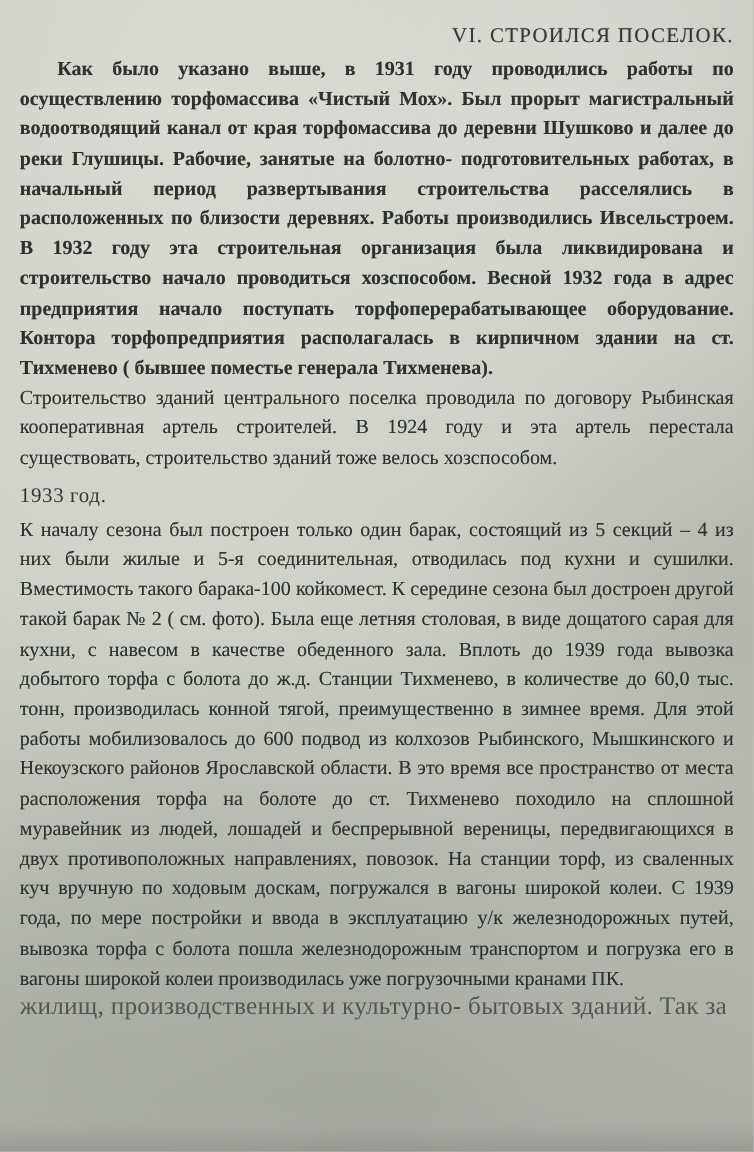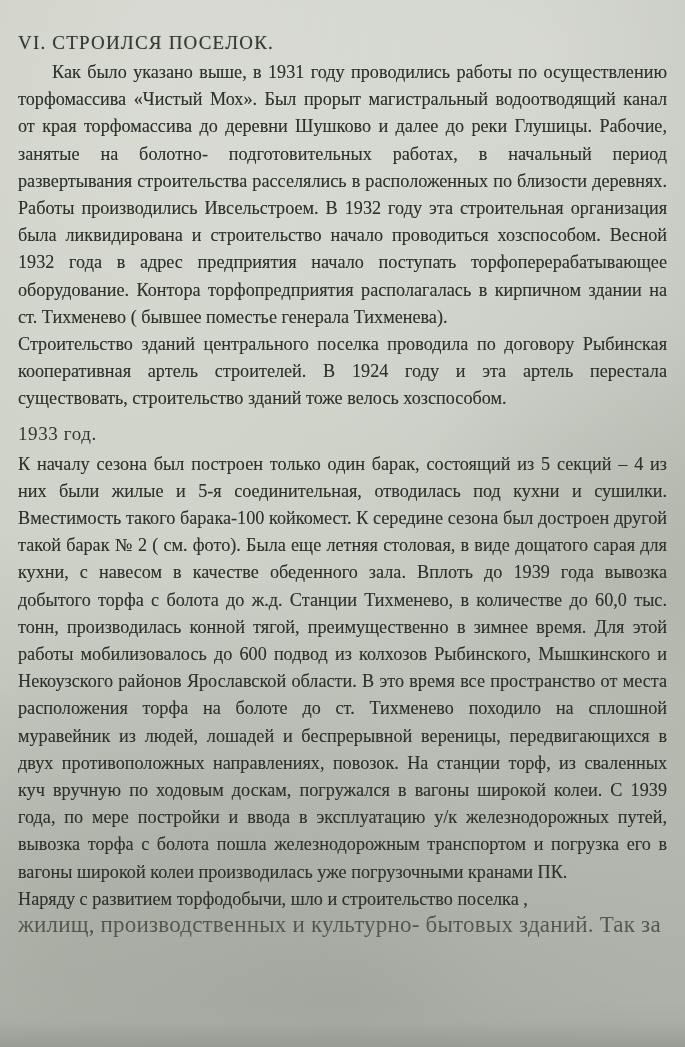--- a/index.html
+++ b/index.html
@@ -34,24 +34,24 @@
       radial-gradient(circle at 50% 100%, rgba(120,125,118,0.40) 0%, rgba(120,125,118,0) 45%),
       radial-gradient(circle at 78% 5%, rgba(230,232,226,0.45) 0%, rgba(230,232,226,0) 40%);
     pointer-events: none;
   }
   #content {
     position: relative;
     z-index: 2;
     color: #2b2f2c;
   }
   .doc-heading {
-    text-align: left;
+    text-align: right;
     font-size: 19px;
     letter-spacing: 1.2px;
-    margin: 18px 0 5px 0;
+    margin: 8px 0 5px 0;
     color: #353934;
     text-shadow: 0 0 1px rgba(60,65,60,0.45);
   }
   .section-heading {
     font-size: 19px;
     margin: 10px 0 6px 0;
     letter-spacing: 0.6px;
     color: #333733;
   }
   p.para {
@@ -59,20 +59,21 @@
     font-size: 18.2px;
     line-height: 27.2px;
     text-align: justify;
     text-justify: inter-word;
     color: #2e322e;
     text-shadow: 0 0 0.6px rgba(70,75,70,0.5);
     hyphens: none;
   }
   p.indent {
     text-indent: 34px;
+    font-weight: bold;
   }
   p.tight {
     margin-bottom: 0;
   }
   .fade-bottom {
     position: absolute;
     left: 0;
     right: 0;
     bottom: 0;
     height: 46px;
@@ -99,19 +100,18 @@
     <div class="doc-heading">VI. СТРОИЛСЯ ПОСЕЛОК.</div>
 
     <p class="para indent">Как было указано выше, в 1931 году проводились работы по осуществлению торфомассива «Чистый Мох». Был прорыт магистральный водоотводящий канал от края торфомассива до деревни Шушково и далее до реки Глушицы. Рабочие, занятые на болотно- подготовительных работах, в начальный период развертывания строительства расселялись в расположенных по близости деревнях. Работы производились Ивсельстроем. В 1932 году эта строительная организация была ликвидирована и строительство начало проводиться хозспособом. Весной 1932 года в адрес предприятия начало поступать торфоперерабатывающее оборудование. Контора торфопредприятия располагалась в кирпичном здании на ст. Тихменево ( бывшее поместье генерала Тихменева).</p>
 
     <p class="para">Строительство зданий центрального поселка проводила по договору Рыбинская кооперативная артель строителей. В 1924 году и эта артель перестала существовать, строительство зданий тоже велось хозспособом.</p>
 
     <div class="section-heading">1933 год.</div>
 
     <p class="para">К началу сезона был построен только один барак, состоящий из 5 секций – 4 из них были жилые и 5-я соединительная, отводилась под кухни и сушилки. Вместимость такого барака-100 койкомест. К середине сезона был достроен другой такой барак № 2 ( см. фото). Была еще летняя столовая, в виде дощатого сарая для кухни, с навесом в качестве обеденного зала. Вплоть до 1939 года вывозка добытого торфа с болота до ж.д. Станции Тихменево, в количестве до 60,0 тыс. тонн, производилась конной тягой, преимущественно в зимнее время. Для этой работы мобилизовалось до 600 подвод из колхозов Рыбинского, Мышкинского и Некоузского районов Ярославской области. В это время все пространство от места расположения торфа на болоте до ст. Тихменево походило на сплошной муравейник из людей, лошадей и беспрерывной вереницы, передвигающихся в двух противоположных направлениях, повозок. На станции торф, из сваленных куч вручную по ходовым доскам, погружался в вагоны широкой колеи. С 1939 года, по мере постройки и ввода в эксплуатацию у/к железнодорожных путей, вывозка торфа с болота пошла железнодорожным транспортом и погрузка его в вагоны широкой колеи производилась уже погрузочными кранами ПК.</p>
 
-    <p class="para tight">Наряду с развитием торфодобычи, шло и строительство поселка ,</p>
 
     <div class="cut-line">жилищ, производственных и культурно- бытовых зданий. Так за годы</div>
 
   </div>
   <div class="fade-bottom"></div>
 </div>
 
 </body></html>

